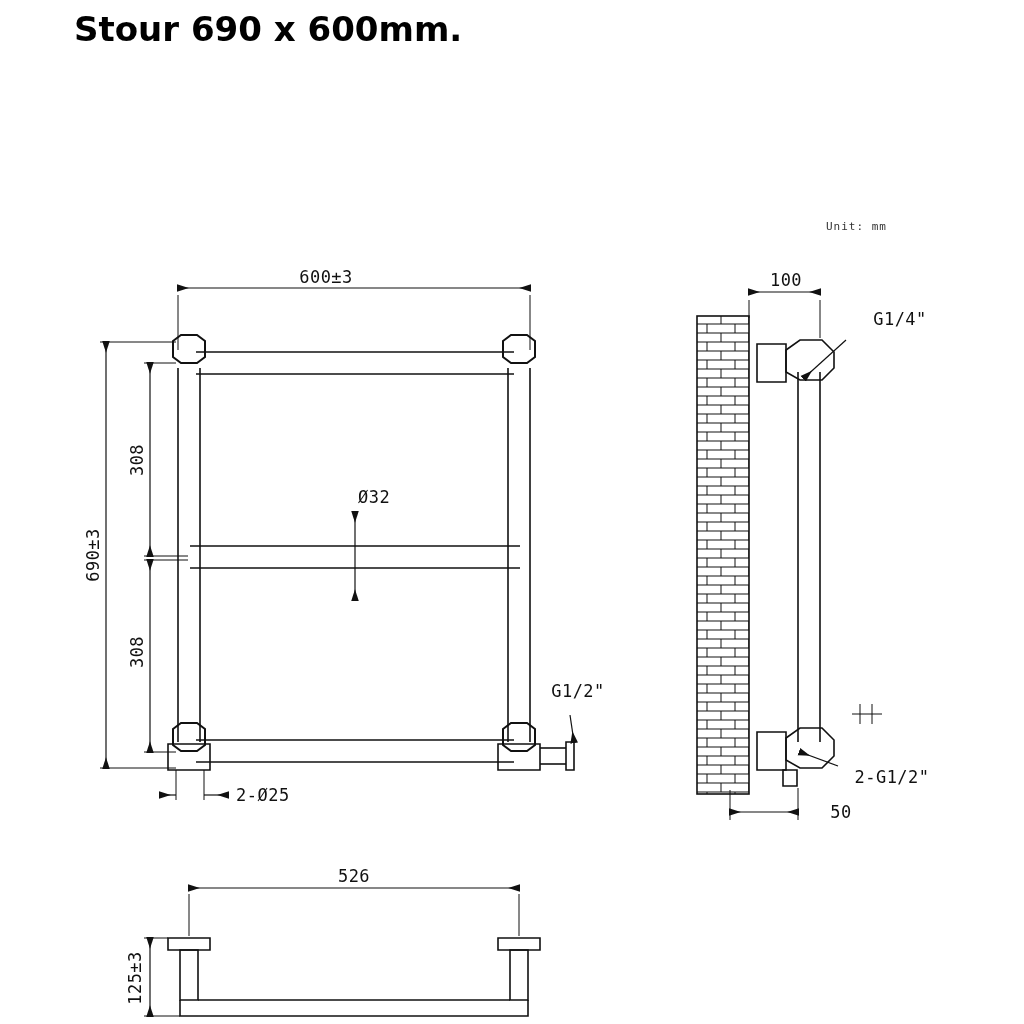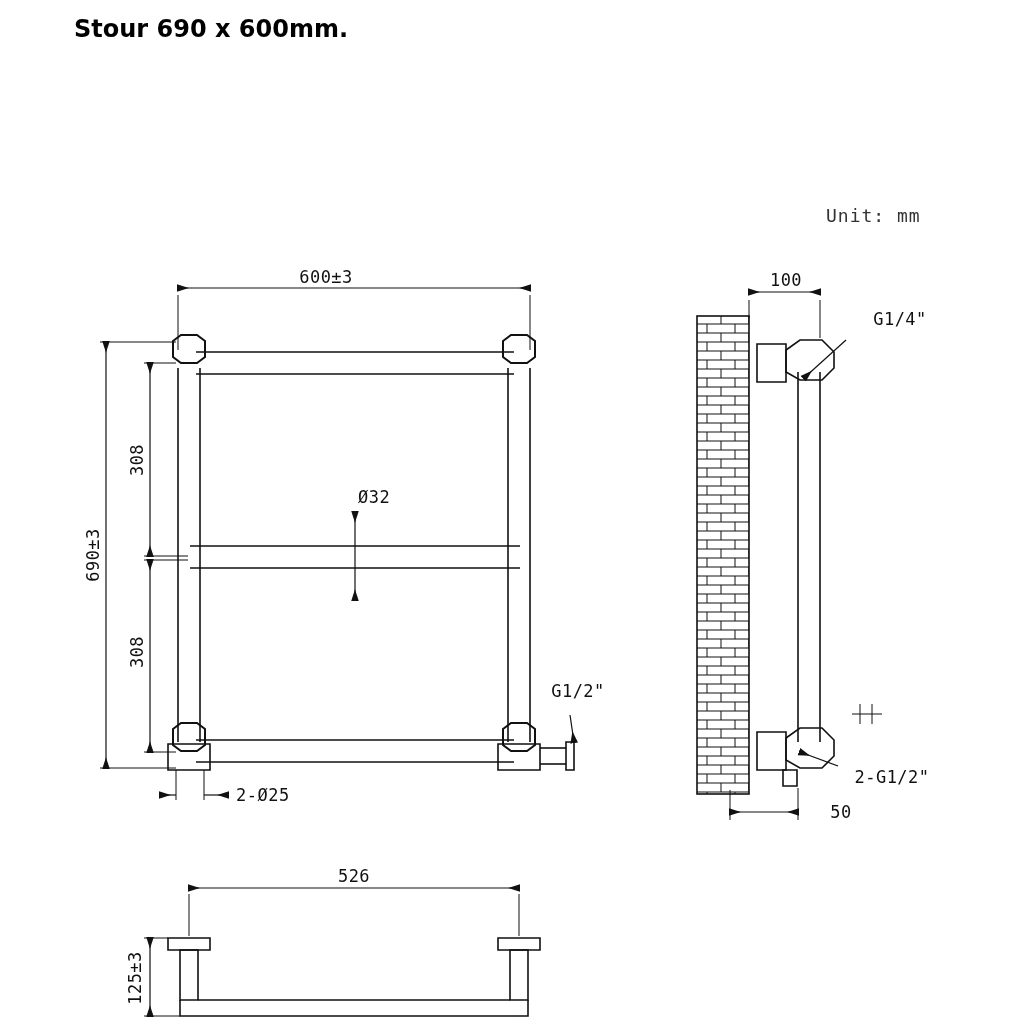--- a/index.html
+++ b/index.html
@@ -17,37 +17,37 @@
     overflow: hidden;
   }
   .title-block {
     position: absolute;
     left: 74px;
     top: 10px;
   }
   .title-main {
     font-family: "DejaVu Sans", sans-serif;
     font-weight: bold;
-    font-size: 24px;
+    font-size: 34px;
     letter-spacing: 0px;
     line-height: 38px;
     color: #000;
   }
   .title-sub {
     font-family: "DejaVu Sans", sans-serif;
     font-weight: normal;
     font-size: 30px;
     line-height: 36px;
     color: #000;
   }
   .unit-label {
     position: absolute;
     left: 826px;
-    top: 205px;
-    font-size: 18px;
+    top: 220px;
+    font-size: 11px;
     letter-spacing: 1px;
     color: #333;
   }
   svg.draw {
     position: absolute;
     left: 0;
     top: 0;
     width: 1024px;
     height: 1024px;
   }

